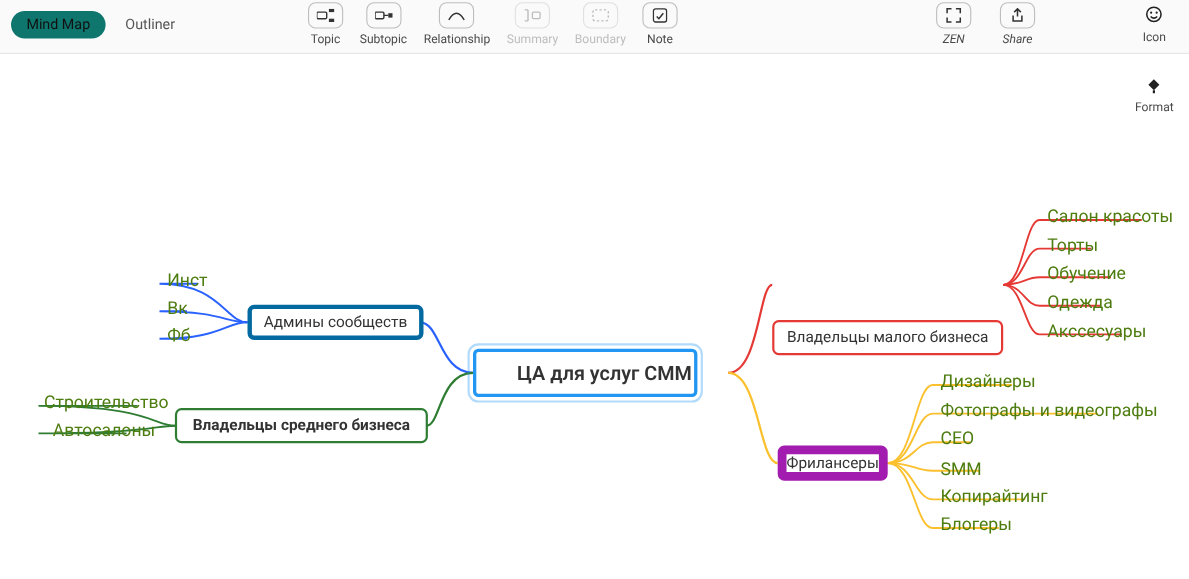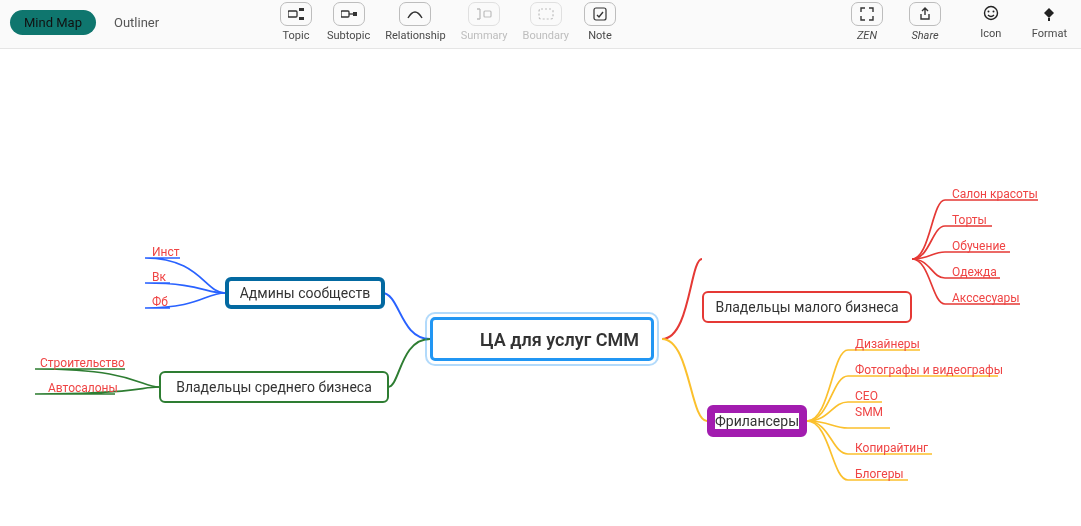--- a/index.html
+++ b/index.html
@@ -4,31 +4,31 @@
 <style>
   html,body{margin:0;padding:0;width:1081px;height:526px;font-family:-apple-system,BlinkMacSystemFont,"Segoe UI",Roboto,Arial,sans-serif;background:#fff;overflow:hidden;}
   
   .toolbar{position:relative;height:48px;border-bottom:1px solid #e5e5e5;background:#fafafa;}
   .view-toggle{position:absolute;left:10px;top:10px;display:flex;gap:4px;font-size:13px;color:#555;}
   .view-toggle span{padding:5px 14px;border-radius:14px;cursor:pointer;}
   .view-toggle .active{background:#0f766e;color:#111;}
   .tool-group{display:flex;gap:26px;}
   .tool-center{position:absolute;left:280px;top:2px;gap:15px;}
   .tool-right {position:absolute;right:140px;top:2px;font-style:italic;}
-  .tool-far-right{position:absolute;right:14px;top:2px;}
+  .tool-far-right{position:absolute;right:14px;top:2px;flex-direction:column;}
   .tool-item{display:flex;flex-direction:column;align-items:center;font-size:11px;color:#4a4a4a;cursor:pointer;}
   .tool-item.disabled{color:#bdbdbd;}
   .tool-icon{width:30px;height:22px;border:1px solid #bdbdbd;border-radius:7px;display:flex;align-items:center;justify-content:center;margin-bottom:3px;}
   .tool-item.disabled .tool-icon{border-color:#e0e0e0;}
   .tool-far-right .tool-icon{border:none;}
   svg{display:block;}
   
   .canvas{position:relative;width:1081px;height:478px;}
   .node{position:absolute;border-radius:6px;display:flex;align-items:center;justify-content:center;font-size:14px;color:#333;background:#fff;box-sizing:border-box;white-space:nowrap;}
-  .leaf{position:absolute;font-size:12px;color:#ef4444;white-space:nowrap;}
+  .leaf{position:absolute;font-size:16px;color:#4d7c0f;white-space:nowrap;}
   #central{font-size:18px;font-weight:600;border:3px solid #2196f3;outline:2px solid rgba(33,150,243,.35);outline-offset:3px;border-radius:5px;}
   svg.links{position:absolute;left:0;top:0;width:1081px;height:478px;pointer-events:none;}
 </style>
 </head>
 <body>
 
 <div class="toolbar">
   <div class="view-toggle">
     <span class="active">Mind Map</span>
     <span>Outliner</span>
@@ -157,39 +157,39 @@
     <path d="M912 210 C930 210 932 255 945 255 L1020 255" fill="none" stroke="#e53935" stroke-width="1.7"></path>
 
     <path d="M807 372 C830 372 832 301 848 301 L920 301" fill="none" stroke="#fbc02d" stroke-width="1.7"></path>
     <path d="M807 372 C830 372 832 327 848 327 L998 327" fill="none" stroke="#fbc02d" stroke-width="1.7"></path>
     <path d="M807 372 C830 372 832 353 848 353 L882 353" fill="none" stroke="#fbc02d" stroke-width="1.7"></path>
     <path d="M807 372 C830 372 832 379 848 379 L890 379" fill="none" stroke="#fbc02d" stroke-width="1.7"></path>
     <path d="M807 372 C830 372 832 405 848 405 L932 405" fill="none" stroke="#fbc02d" stroke-width="1.7"></path>
     <path d="M807 372 C830 372 832 431 848 431 L908 431" fill="none" stroke="#fbc02d" stroke-width="1.7"></path>
   </svg>
 
-  <div id="central" class="node" style="left:430px;top:268px;width:224px;height:44px;padding-left:35px;">ЦА для услуг СММ</div>
+  <div id="central" class="node" style="left:430px;top:268px;width:204px;height:44px;padding-left:35px;">ЦА для услуг СММ</div>
 
   <div class="node" style="left:225px;top:228px;width:160px;height:32px;border:4px solid #0369a1;">Админы сообществ</div>
-  <div class="node" style="left:159px;top:322px;width:230px;height:32px;border:2px solid #2e7d32;">Владельцы среднего бизнеса</div>
+  <div class="node" style="left:159px;top:322px;width:230px;height:32px;border:2px solid #2e7d32;font-weight:bold;">Владельцы среднего бизнеса</div>
   <div class="node" style="left:702px;top:194px;width:210px;height:32px;border:2px solid #e53935;margin-top:48px;">Владельцы малого бизнеса</div>
   <div class="node" style="left:707px;top:356px;width:100px;height:32px;border:8px solid #a21caf;">Фрилансеры</div>
 
   <div class="leaf" style="left:152px;top:196px;">Инст</div>
   <div class="leaf" style="left:152px;top:221px;">Вк</div>
   <div class="leaf" style="left:152px;top:246px;">Фб</div>
 
   <div class="leaf" style="left:40px;top:307px;">Строительство</div>
   <div class="leaf" style="left:48px;top:332px;">Автосалоны</div>
 
   <div class="leaf" style="left:952px;top:138px;">Салон красоты</div>
   <div class="leaf" style="left:952px;top:164px;">Торты</div>
   <div class="leaf" style="left:952px;top:190px;">Обучение</div>
   <div class="leaf" style="left:952px;top:216px;">Одежда</div>
   <div class="leaf" style="left:952px;top:242px;">Акссесуары</div>
 
   <div class="leaf" style="left:855px;top:288px;">Дизайнеры</div>
   <div class="leaf" style="left:855px;top:314px;">Фотографы и видеографы</div>
   <div class="leaf" style="left:855px;top:340px;">CEO</div>
-  <div class="leaf" style="left:855px;top:356px;">SMM</div>
+  <div class="leaf" style="left:855px;top:368px;">SMM</div>
   <div class="leaf" style="left:855px;top:392px;">Копирайтинг</div>
   <div class="leaf" style="left:855px;top:418px;">Блогеры</div>
 </div>
 
 </body></html>

